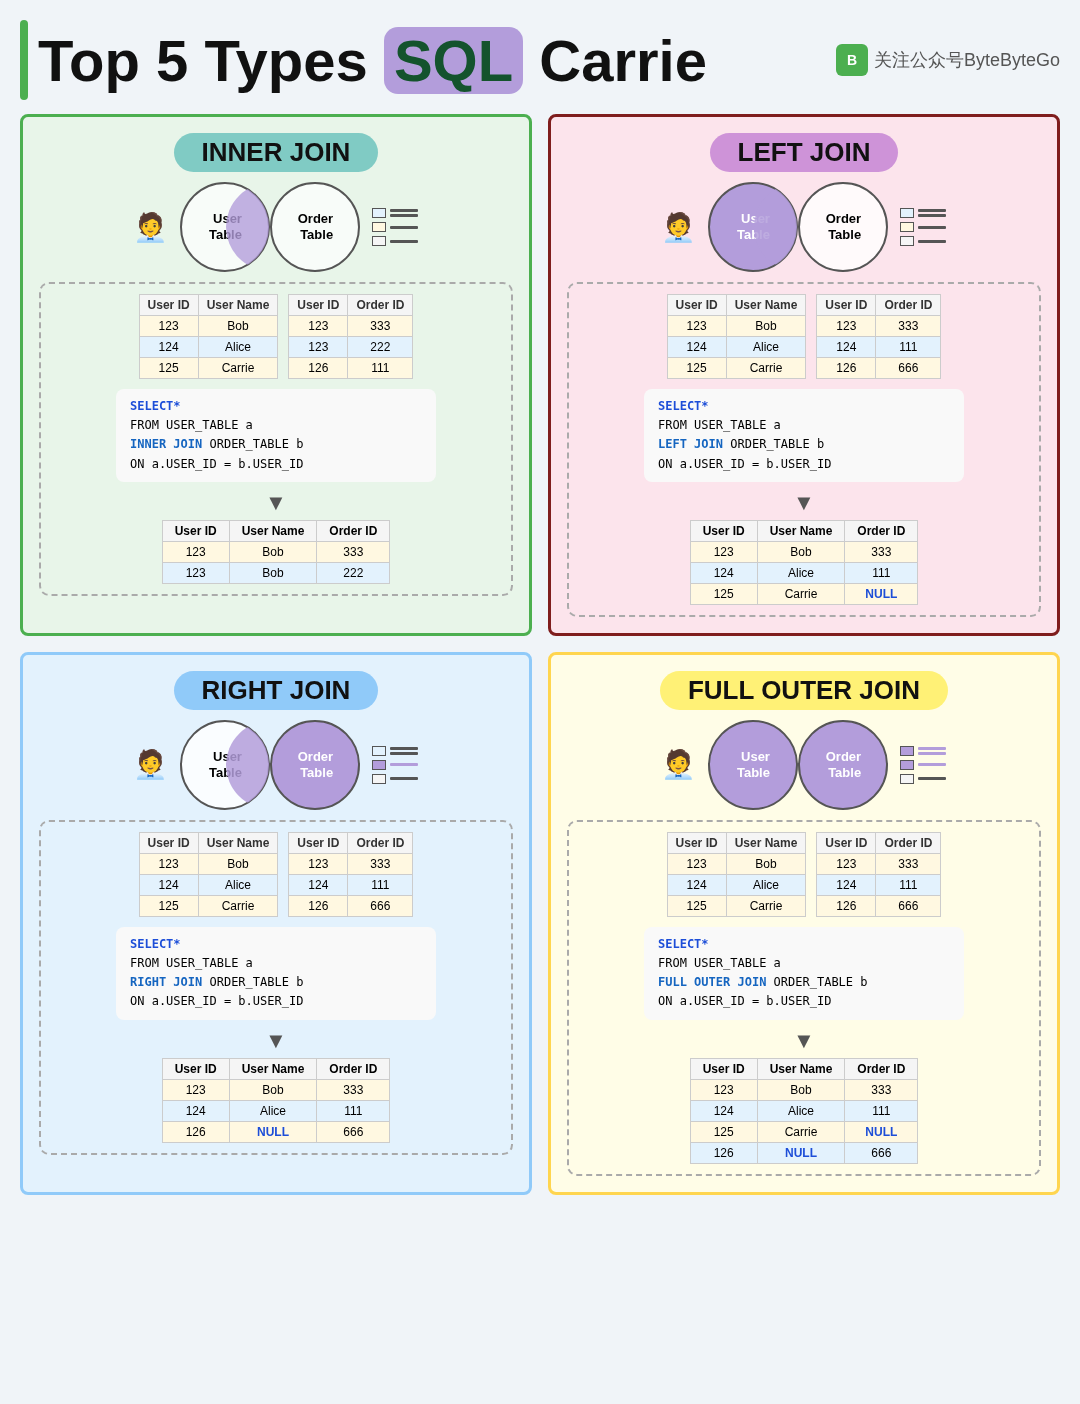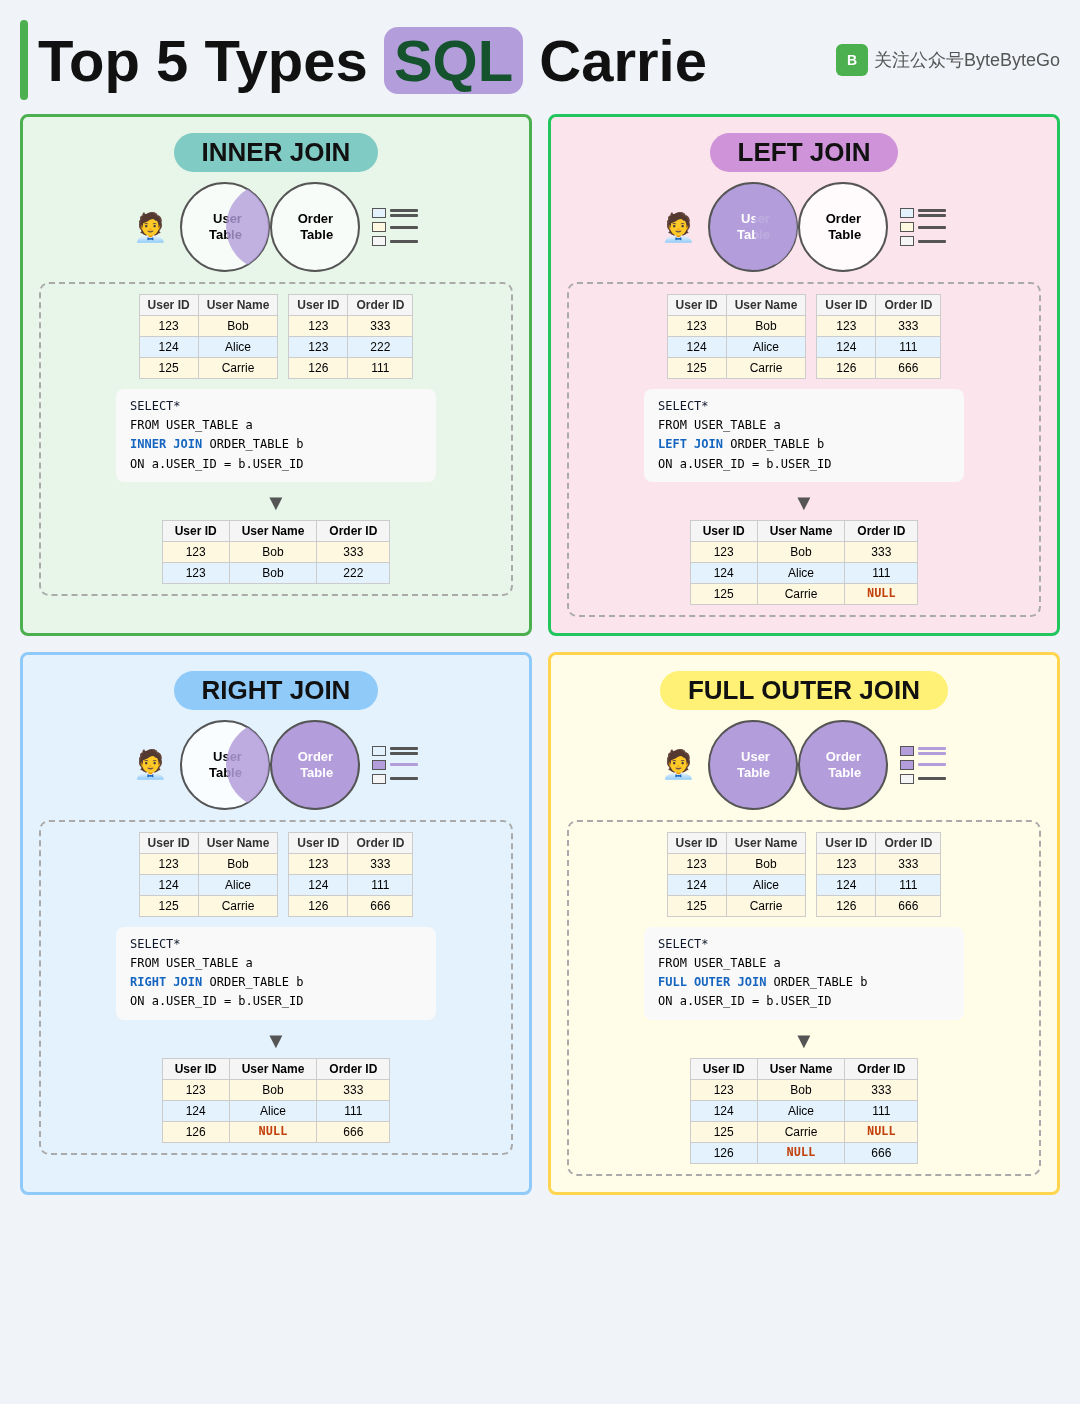--- a/index.html
+++ b/index.html
@@ -69,21 +69,21 @@
       grid-template-columns: 1fr 1fr;
       gap: 16px;
     }
     .card {
       border-radius: 8px;
       padding: 16px;
       position: relative;
     }
 
     .inner-join-card { border: 3px solid #4caf50; background: #e8f5e9; }
-    .left-join-card { border: 3px solid #22c55e; background: #fce4ec; }
+    .left-join-card { border: 3px solid #7f1d1d; background: #fce4ec; }
     .right-join-card { border: 3px solid #90caf9; background: #e3f2fd; }
     .full-outer-card { border: 3px solid #ffd54f; background: #fffde7; }
     .join-title-pill {
       display: inline-block;
       border-radius: 30px;
       padding: 4px 28px;
       font-size: 26px;
       font-weight: 900;
     }
     .pill-green { background: #80cbc4; color: #111; }
@@ -182,21 +182,21 @@
     .sql-box {
       background: #f9f9f9;
       border-radius: 8px;
       padding: 8px 14px;
       font-size: 12px;
       font-family: monospace;
       margin: 8px auto;
       max-width: 320px;
       line-height: 1.6;
     }
-    .sql-keyword { color: #0f172a; font-weight: normal; }
+    .sql-keyword { color: #1d4ed8; font-weight: bold; }
     .sql-join-keyword { color: #1565c0; font-weight: bold; }
 
     .arrow-area {
       text-align: center;
       font-size: 22px;
       color: #555;
       margin: 4px 0;
     }
     .result-table {
       border-collapse: collapse;
@@ -210,21 +210,21 @@
       font-weight: bold;
     }
     .result-table td {
       border: 1px solid #ccc;
       padding: 3px 12px;
       text-align: center;
       background: #fff;
     }
     .result-table tr:nth-child(odd) td { background: #fff8e1; }
     .result-table tr:nth-child(even) td { background: #e3f2fd; }
-    .null-val { color: #c2410c; font-weight: bold; font-family: Liberation Mono, monospace; }
+    .null-val { color: #1d4ed8; font-weight: bold; }
 
     .dashed-box {
       border: 2px dashed #aaa;
       border-radius: 10px;
       padding: 10px;
       margin-top: 8px;
     }
   </style>
 </head>
 <body>

